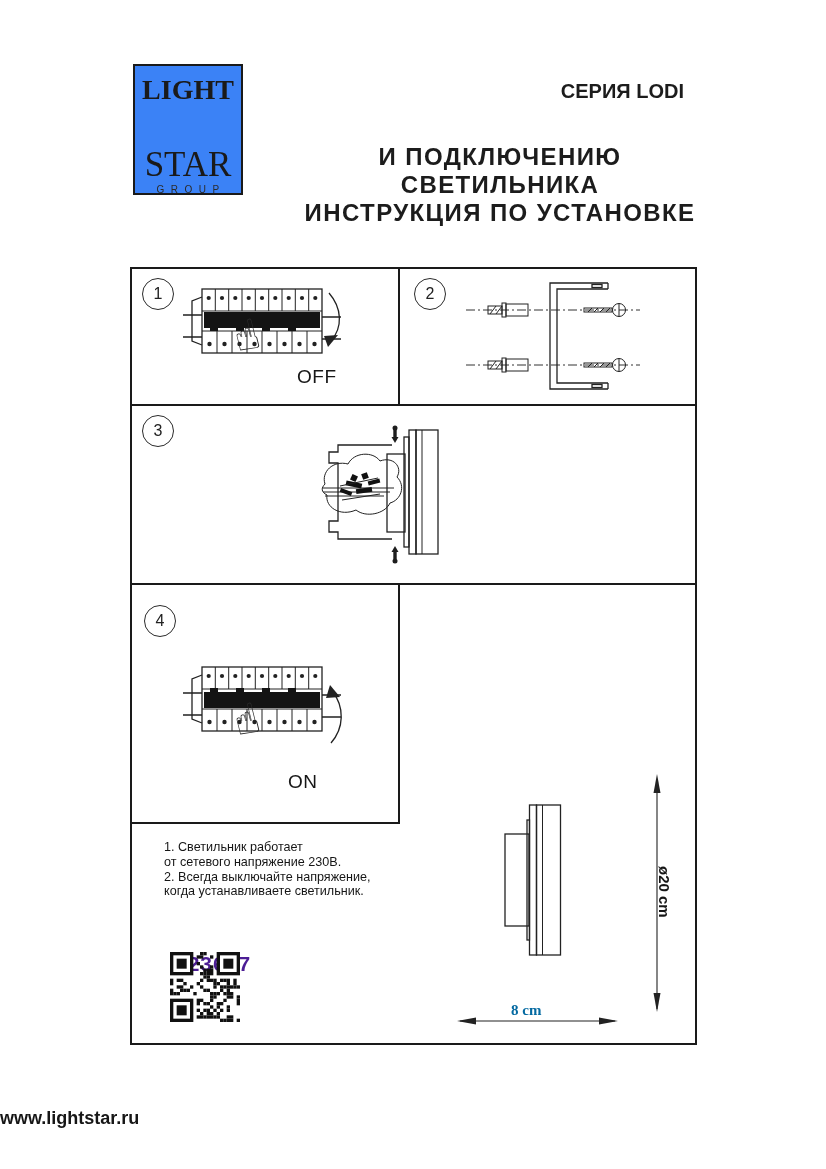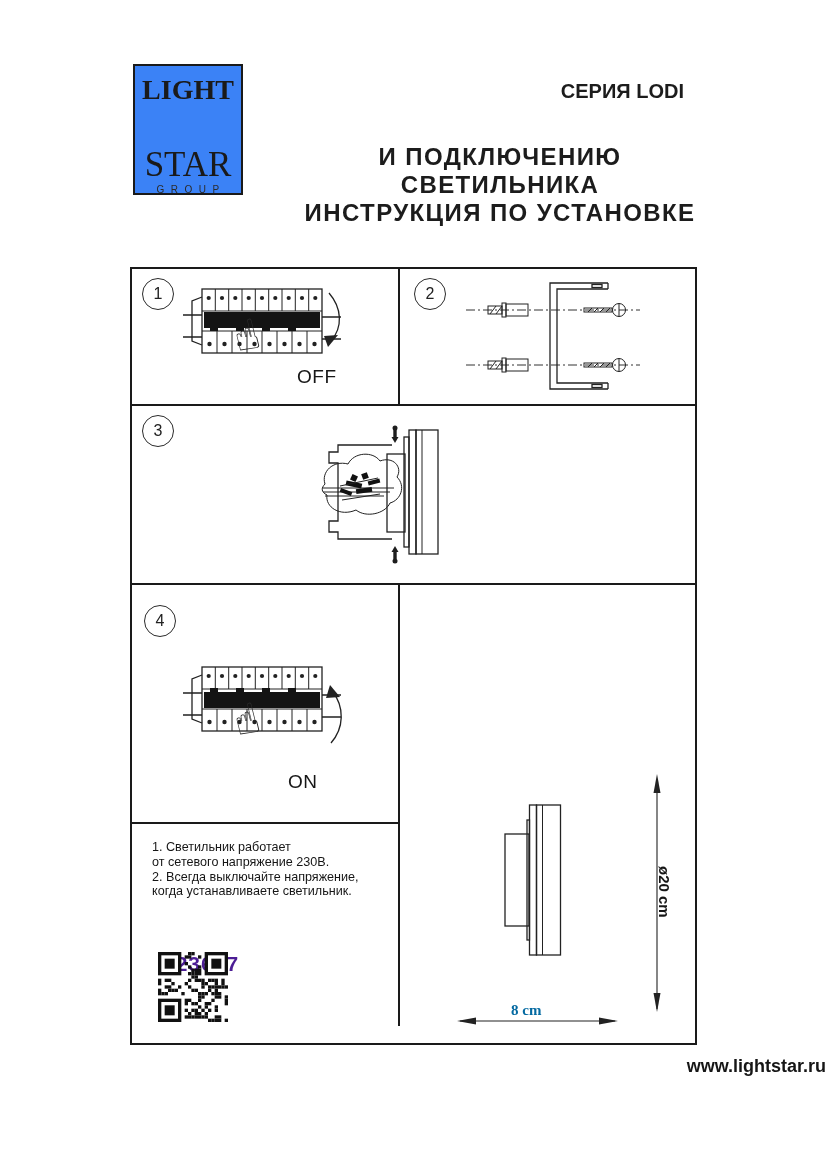--- a/index.html
+++ b/index.html
@@ -18,37 +18,37 @@
   
   .series{left:398px;top:76px;width:286px;text-align:right;font-size:20px;font-weight:700;line-height:30px;color:#1c1c1c;}
   .title{left:300px;top:143px;width:400px;text-align:center;font-size:24px;font-weight:700;line-height:28px;letter-spacing:1.4px;color:#1c1c1c;}
   
   .grid{left:130px;top:267px;width:567px;height:778px;border:2px solid #1a1a1a;box-sizing:border-box;}
   .cell{position:absolute;box-sizing:border-box;background:#fff;}
   .c1{left:0;top:0;width:268px;height:137px;border-right:2px solid #1a1a1a;border-bottom:2px solid #1a1a1a;}
   .c2{left:268px;top:0;width:295px;height:137px;border-bottom:2px solid #1a1a1a;}
   .c3{left:0;top:137px;width:563px;height:179px;border-bottom:2px solid #1a1a1a;}
   .c4{left:0;top:316px;width:268px;height:239px;border-right:2px solid #1a1a1a;border-bottom:2px solid #1a1a1a;}
-  .c5{left:0;top:555px;width:268px;height:202px;border-right:2px solid #1a1a1a;}
+  .c5{left:12px;top:555px;width:268px;height:202px;border-right:2px solid #1a1a1a;}
   .c6{left:268px;top:316px;width:295px;height:458px;}
   .step-circle{width:30px;height:30px;border:1.7px solid #2b2b2b;border-radius:50%;display:flex;align-items:center;justify-content:center;font-size:16px;color:#222;background:#fff;}
   .onoff{font-size:19px;color:#161616;letter-spacing:0.5px;}
   .hand{font-family:"DejaVu Sans",sans-serif;font-size:42px;color:#2a2a2a;transform:rotate(-14deg);line-height:1;}
   svg .ln{stroke:#222;stroke-width:1.3;fill:none;}
   svg .tn{stroke:#222;stroke-width:1;fill:none;}
   svg .cl{stroke:#333;stroke-width:1;fill:none;stroke-dasharray:9 3 2 3;}
   
   .notes-text{left:20px;top:16px;width:230px;font-size:12.6px;line-height:14.8px;color:#161616;}
   .article-num{left:31px;top:88px;font-size:21px;font-weight:700;letter-spacing:1px;color:#4c1d95;margin-top:40px;}
   .qr{left:26px;top:128px;}
   
   .dim-v{left:256px;top:281px;writing-mode:vertical-rl;font-size:15px;font-weight:700;color:#161616;}
   .dim-h{left:111px;top:417px;font-size:15px;font-weight:700;color:#0369a1;font-family:Liberation Serif, serif;}
   
-  .footer{left:0;top:1056px;width:826px;text-align:right;font-size:18px;font-weight:700;color:#161616;}
+  .footer{left:0;top:1108px;width:826px;text-align:left;font-size:18px;font-weight:700;color:#161616;}
 </style>
 </head>
 <body>
 
 <div class="abs logo-box">
   <div class="logo-light">LIGHT</div>
   <div class="logo-star">STAR</div>
   <div class="logo-group">GROUP</div>
   <div class="flag">
     <span style="background: rgb(54, 166, 53);"></span>

